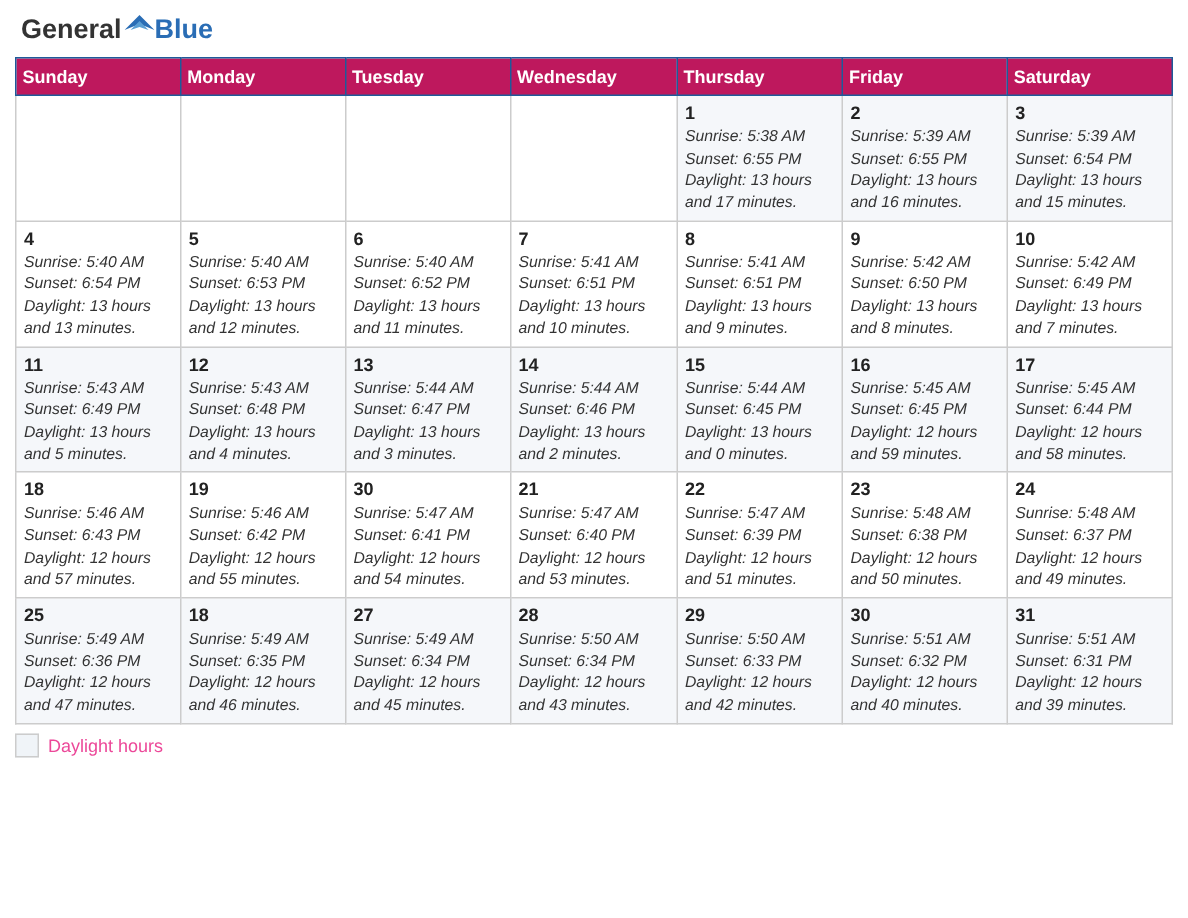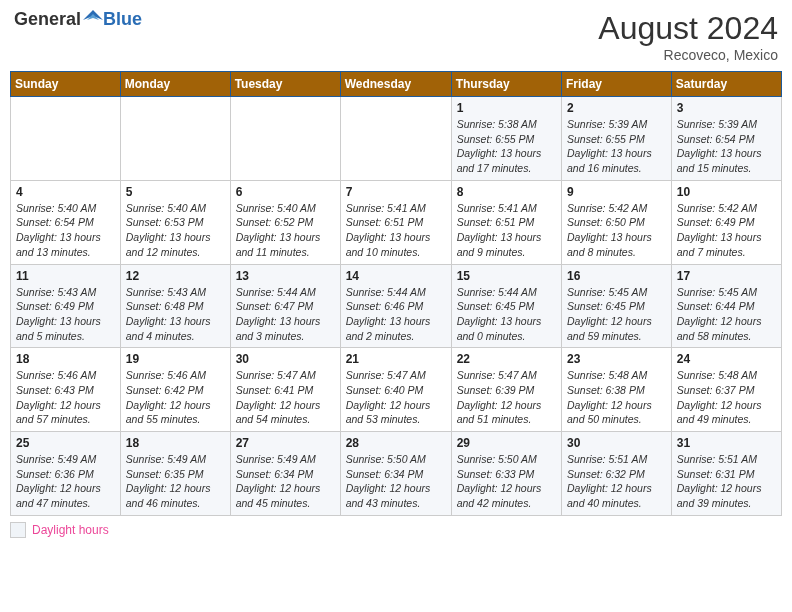--- a/index.html
+++ b/index.html
@@ -51,21 +51,21 @@
     .location {
       font-size: 14px;
       color: #555;
     }
     .calendar {
       width: 100%;
       border-collapse: collapse;
       font-size: 11px;
     }
     .calendar th {
-      background: #a16207;
+      background: #be185d;
       color: #fff;
       padding: 5px 4px;
       text-align: left;
       font-size: 12px;
       font-weight: bold;
       border: 1px solid #1e5a9a;
     }
     .calendar td {
       border: 1px solid #ccc;
       vertical-align: top;
@@ -120,24 +120,20 @@
       <span style="display:flex; align-items:center;">
         <span class="logo-general">General</span>
         <svg class="logo-icon" viewBox="0 0 20 20" xmlns="http://www.w3.org/2000/svg">
           <polygon points="0,10 10,0 20,10 10,6" fill="#2a6db5"></polygon>
           <polygon points="4,10 10,4 16,10 10,8" fill="#5a9fd4"></polygon>
         </svg>
       </span>
       <span class="logo-blue">Blue</span>
     </div>
   </div>
-  <div class="title-section">
-    <div class="month-year">August 2024</div>
-    <div class="location">Recoveco, Mexico</div>
-  </div>
 </div>
 
 <table class="calendar">
   <thead>
     <tr>
     <th>Sunday</th>
         <th>Monday</th>
         <th>Tuesday</th>
         <th>Wednesday</th>
         <th>Thursday</th>

